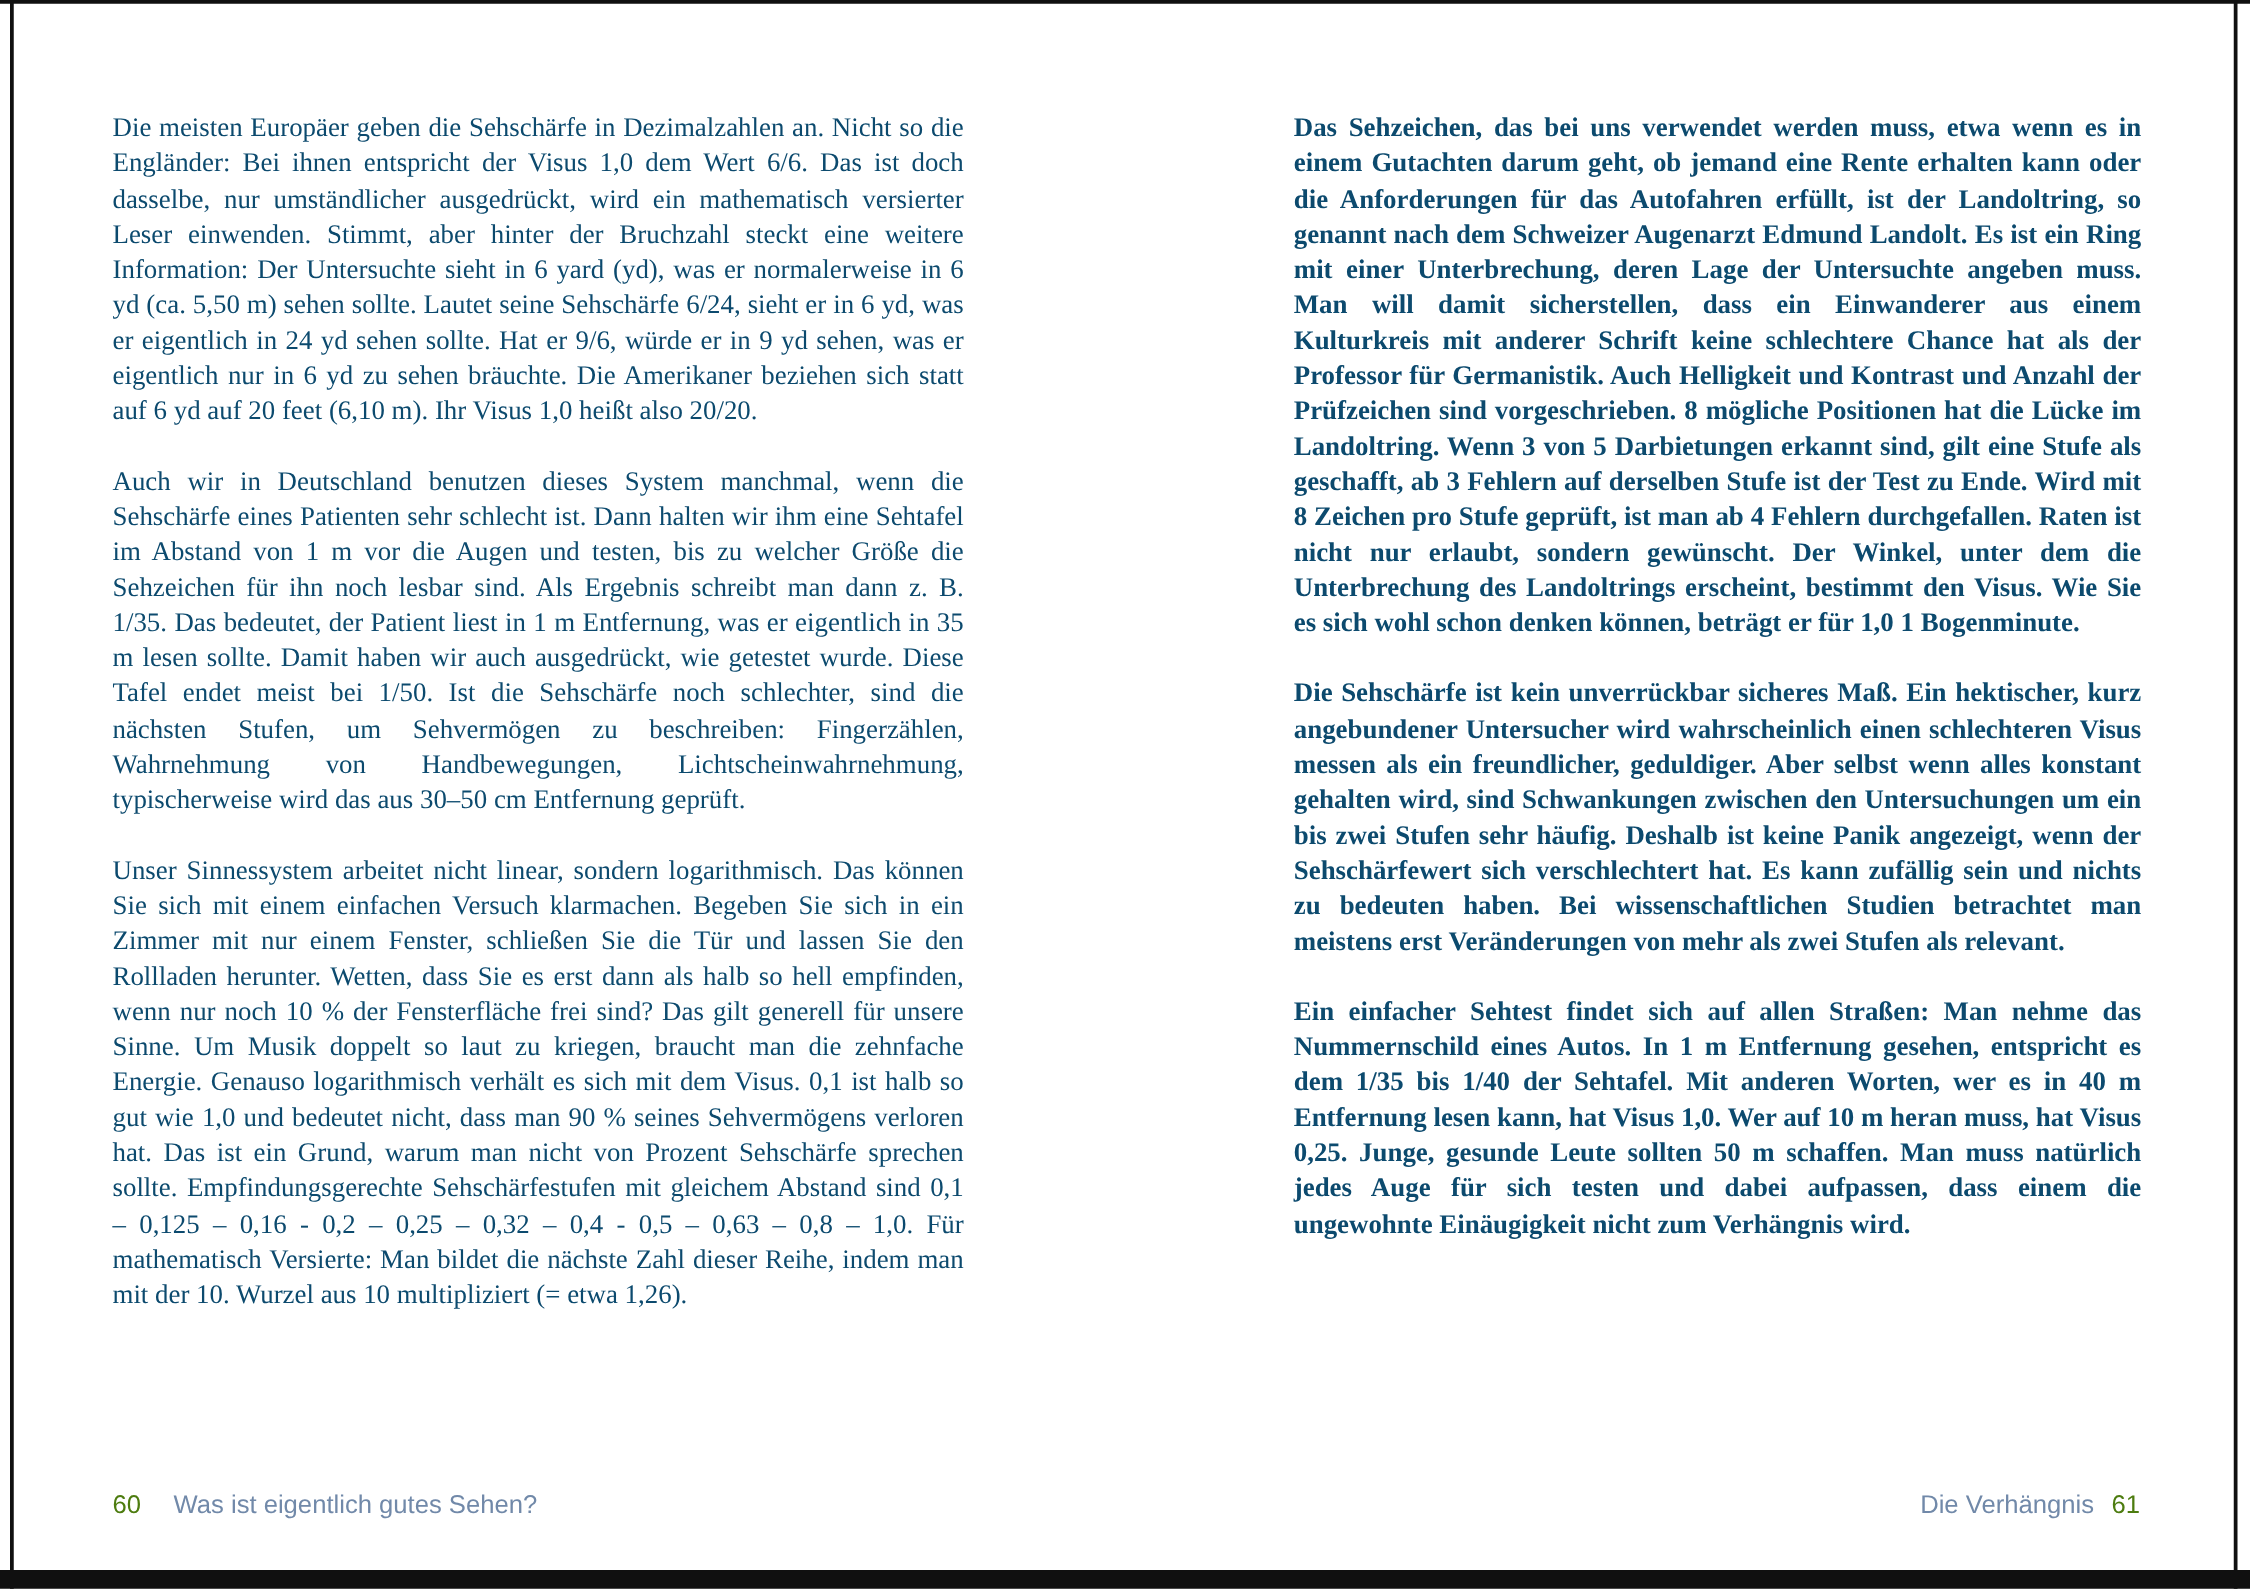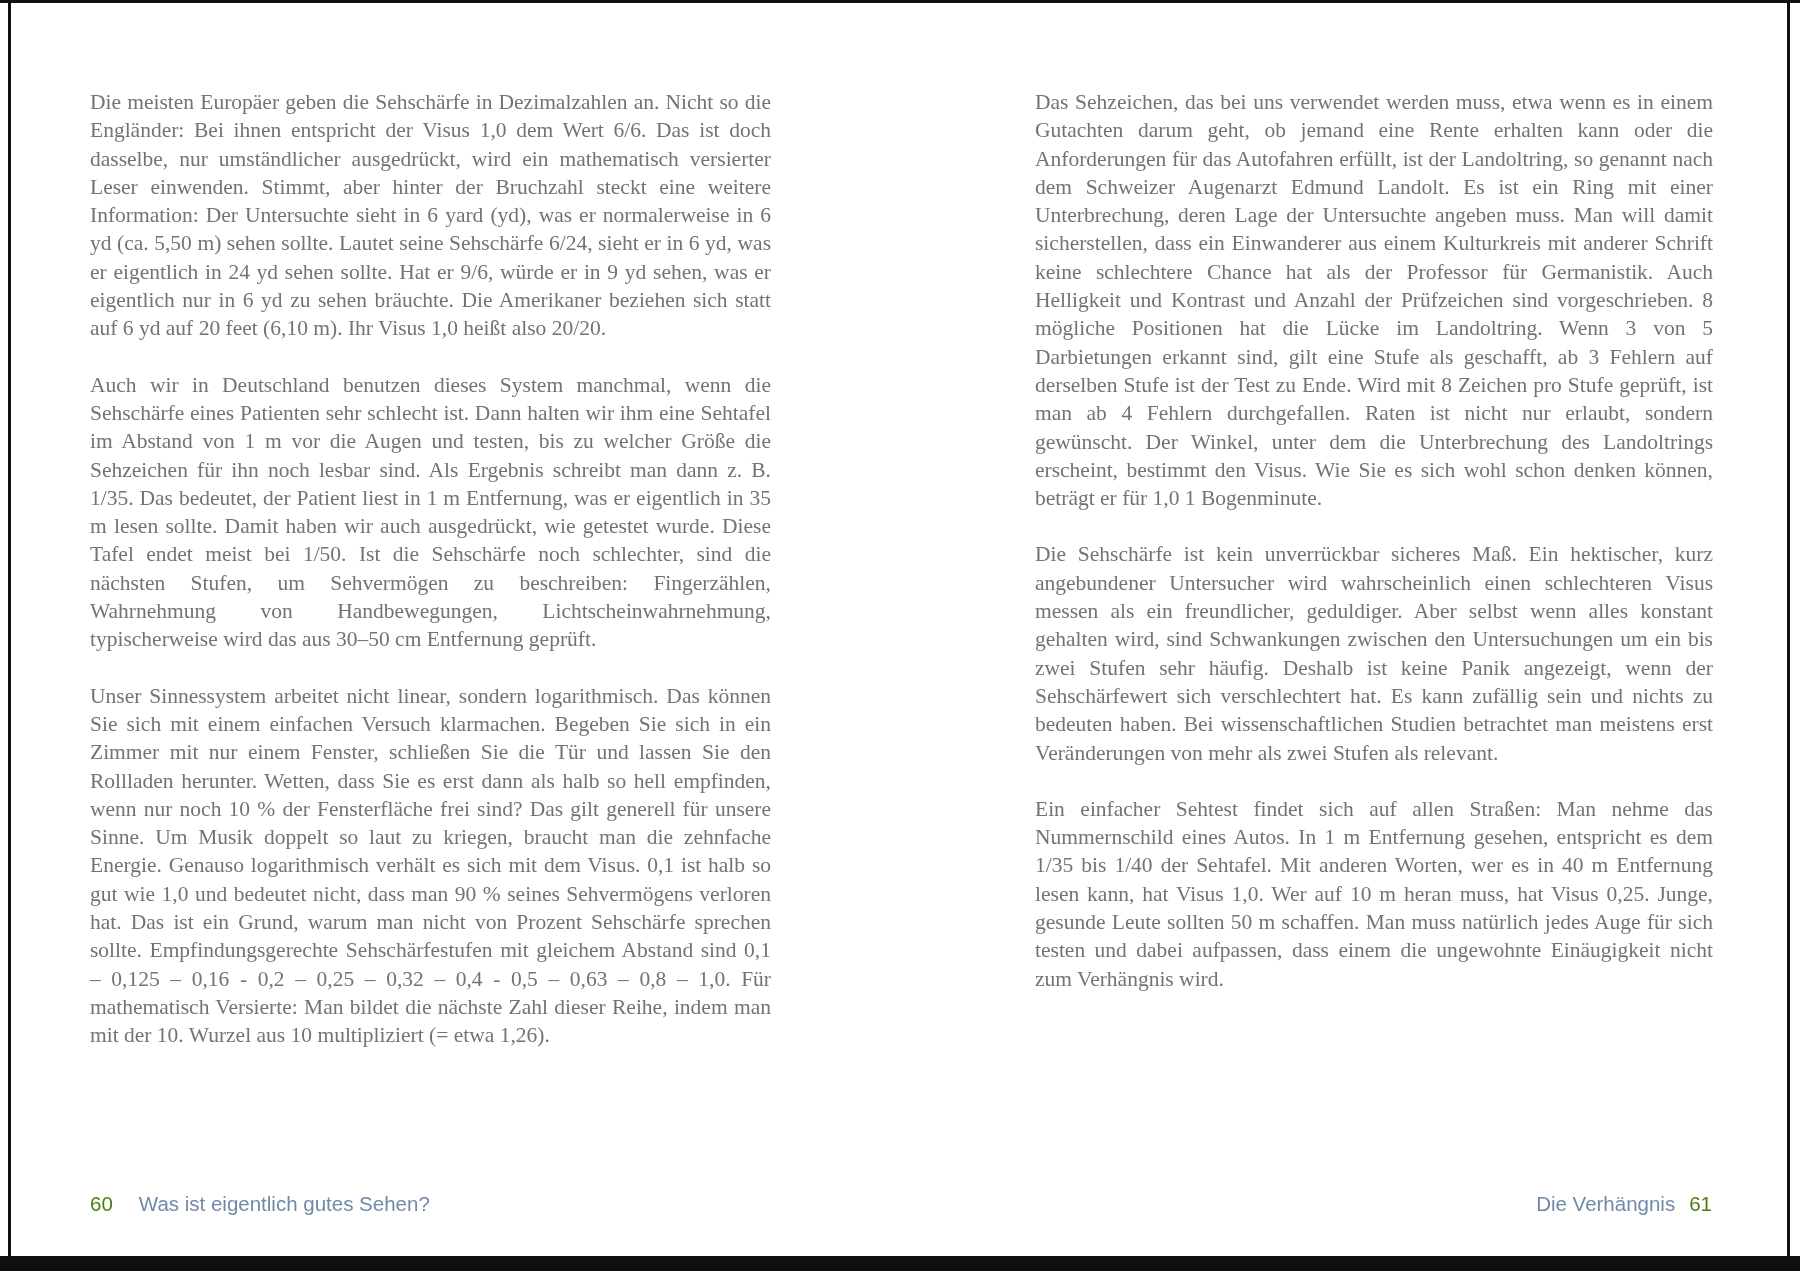--- a/index.html
+++ b/index.html
@@ -12,27 +12,27 @@
   }
   
   .edge{position:absolute;background:#101010;}
   .edge-left{left:8px;top:0;width:3px;height:1271px;}
   .edge-right{left:1787px;top:0;width:3px;height:1271px;}
   .edge-top{left:0;top:0;width:1800px;height:3px;}
   .edge-bottom{left:0;top:1256px;width:1800px;height:15px;}
 
   .page-column{position:absolute;top:88px;}
   .col-left{left:90px;width:681px;}
-  .col-right{left:1035px;width:678px;}
+  .col-right{left:1035px;width:678px;font-weight:bold;}
 
   .page-column p{
     margin:0 0 28px 0;
     font-size:21.5px;
     line-height:28.3px;
-    color:#737373;
+    color:#0c4a6e;
     text-align:justify;
     text-justify:inter-word;
   }
   .page-column p:last-child{margin-bottom:0;}
 
   .footer{
     position:absolute;
     top:1192px;
     font-family:"Liberation Sans", sans-serif;
     font-size:20.5px;

